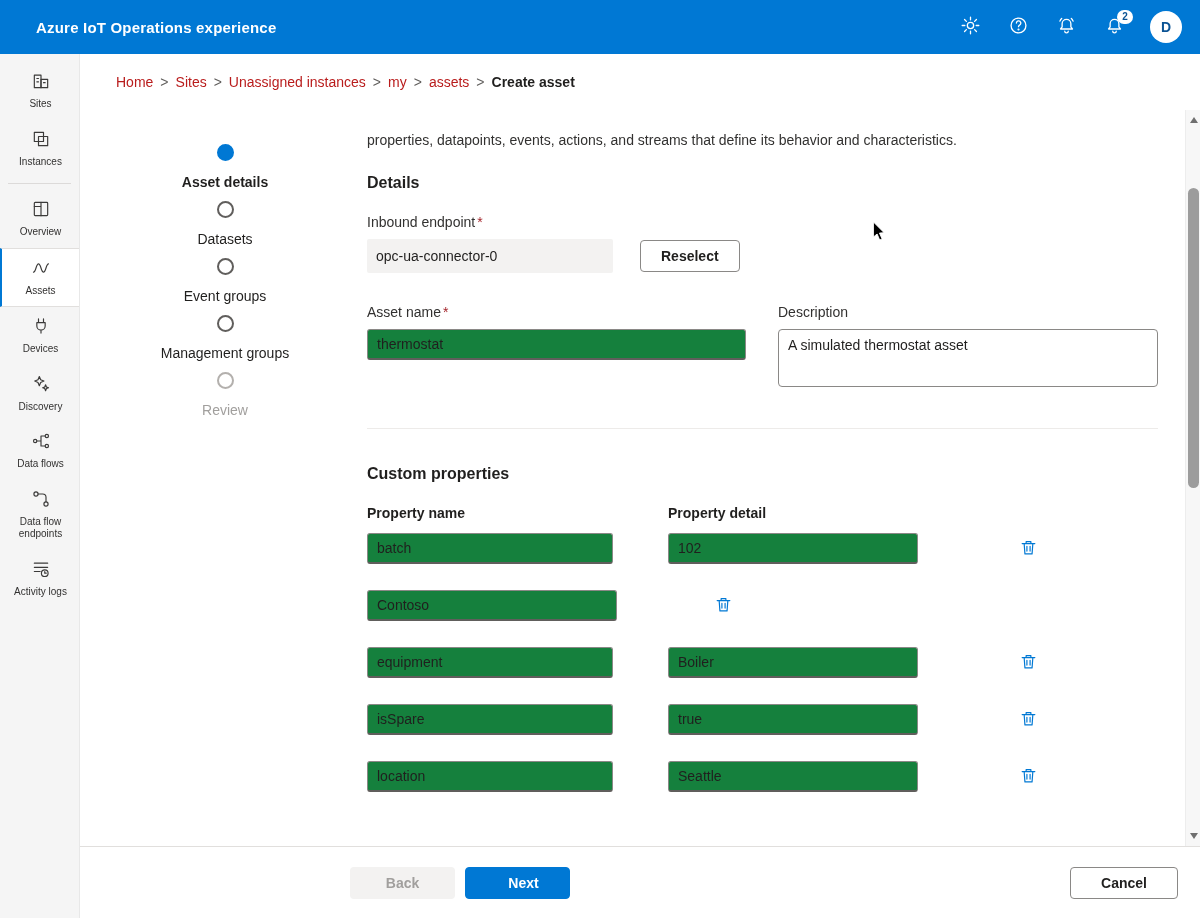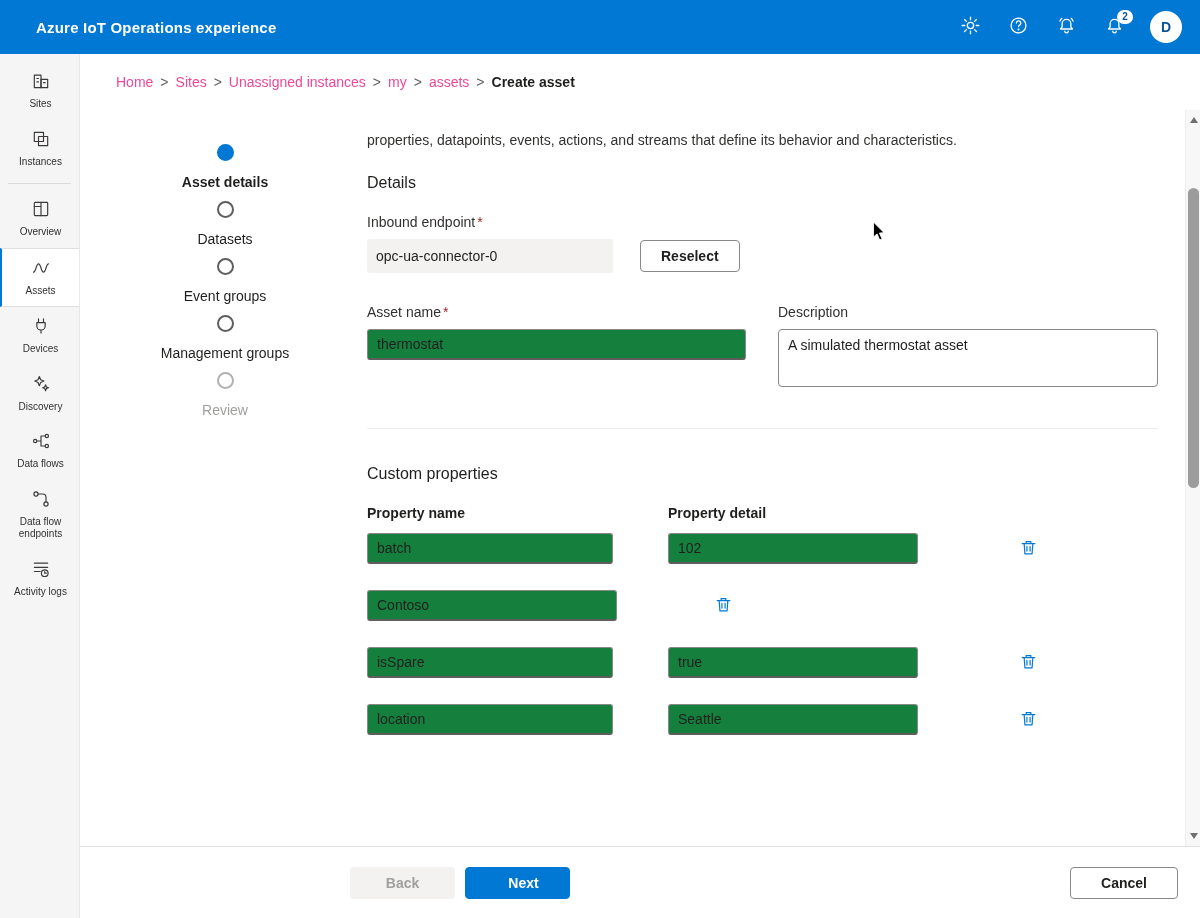--- a/index.html
+++ b/index.html
@@ -25,40 +25,40 @@
   .rail-item { display:flex; flex-direction:column; align-items:center; gap:4px; padding:9px 2px; cursor:pointer; border-left:2px solid transparent; }
   .rail-item svg { width:20px; height:20px; stroke:#3b3a39; fill:none; stroke-width:1.4; stroke-linecap:round; stroke-linejoin:round; }
   .rail-label { font-size:10px; color:#323130; text-align:center; line-height:1.25; }
   .rail-item.selected { background:#fff; border-left:2px solid #0078d4; border-top:1px solid #e1dfdd; border-bottom:1px solid #e1dfdd; }
   .rail-divider { height:1px; background:#dcdad9; margin:6px 8px; }
 
   
   .main { flex:1; display:flex; flex-direction:column; min-width:0; background:#fff; }
 
   .breadcrumb { height:56px; display:flex; align-items:center; padding-left:36px; font-size:14px; color:#484644; flex:0 0 auto; }
-  .crumb { cursor:pointer; color:#ec4899; }
+  .crumb { cursor:pointer; color:#b91c1c; }
   .crumb-sep { margin:0 7px; color:#605e5c; }
   .crumb-current { font-weight:700; color:#201f1e; }
 
   .wizard { flex:1; display:flex; min-height:0; position:relative; }
 
   
   .steps { width:247px; flex:0 0 auto; padding:34px 0 0 43px; }
   .step { display:flex; align-items:center; gap:13px; height:57px; cursor:pointer;flex-direction:column; }
   .step-dot { width:17px; height:17px; border-radius:50%; border:2px solid #605e5c; background:#fff; flex:0 0 auto; }
   .step.active .step-dot { background:#0078d4; border-color:#0078d4; }
   .step-label { font-size:14px; color:#201f1e; }
   .step.active .step-label { font-weight:700; }
   .step.disabled .step-dot { border-color:#b3b0ad; }
   .step.disabled .step-label { color:#a19f9d; }
 
   
   .content { flex:1; position:relative; padding:22px 41px 0 40px; min-width:0; }
   .intro { color:#323130; margin-bottom:26px; }
-  .section-heading { font-size:16px; font-weight:400; color:#201f1e; margin-bottom:22px; }
+  .section-heading { font-size:16px; font-weight:700; color:#201f1e; margin-bottom:22px; }
   .field-label { display:block; margin-bottom:9px; color:#323130; }
   .req { color:#a4262c; margin-left:2px; }
 
   .input { height:31px; border:1px solid #8a8886; border-bottom:2px solid #605e5c; border-radius:3px; padding:0 9px; font-size:14px; font-family:"Liberation Sans", sans-serif; color:#201f1e; background:#15803d; outline:none; }
   .input.readonly { background:#f3f2f1; border:none; border-radius:2px; height:34px; }
 
   .endpoint-row { display:flex; align-items:center; gap:27px; margin-bottom:31px; }
   .endpoint-input { width:246px; }
   .btn-secondary { height:32px; padding:0 20px; background:#fff; border:1px solid #8a8886; border-radius:4px; font-size:14px; font-weight:600; color:#201f1e; cursor:pointer; font-family:"Liberation Sans", sans-serif; }
 
@@ -303,20 +303,29 @@
           </div>
           <div class="props-grid prop-row">
             <input class="input prop-detail" value="Contoso" style="">
             <button class="trash-btn">
                 <span><svg viewBox="0 0 24 24">
                     <path d="M4 7h16M9 7V4.5h6V7M6.5 7l1 13h9l1-13M10 10.5v6M14 10.5v6"></path>
                   </svg></span>
               </button>
           </div>
           <div class="props-grid prop-row">
+            <input class="input prop-input" value="equipment" style="">
+            <input class="input prop-detail" value="Boiler" style="">
+            <button class="trash-btn">
+                <span><svg viewBox="0 0 24 24">
+                    <path d="M4 7h16M9 7V4.5h6V7M6.5 7l1 13h9l1-13M10 10.5v6M14 10.5v6"></path>
+                  </svg></span>
+              </button>
+          </div>
+          <div class="props-grid prop-row">
             <input class="input prop-input" value="isSpare" style="">
             <input class="input prop-detail" value="true" style="">
             <button class="trash-btn">
                 <span><svg viewBox="0 0 24 24">
                     <path d="M4 7h16M9 7V4.5h6V7M6.5 7l1 13h9l1-13M10 10.5v6M14 10.5v6"></path>
                   </svg></span>
               </button>
           </div>
           <div class="props-grid prop-row">
             <input class="input prop-input" value="location" style="">

